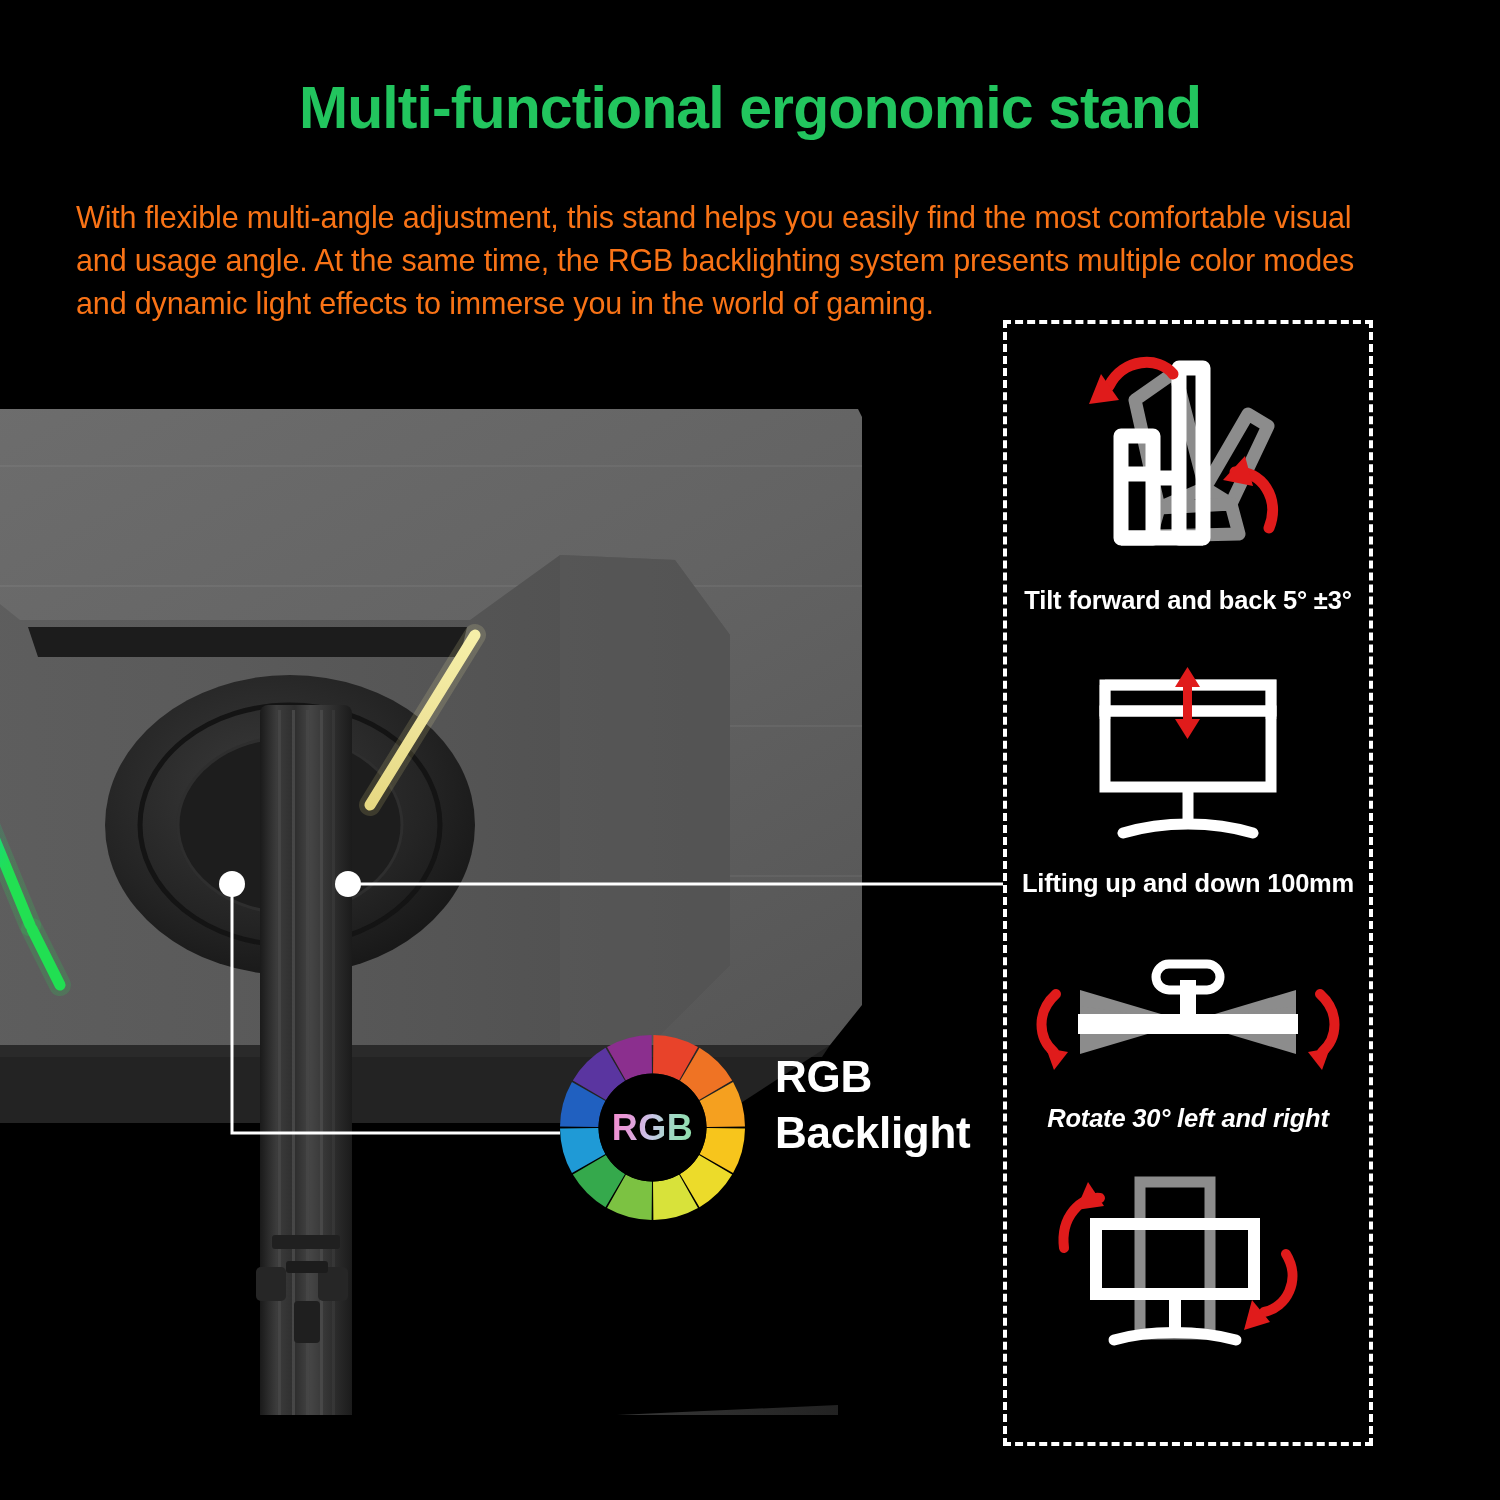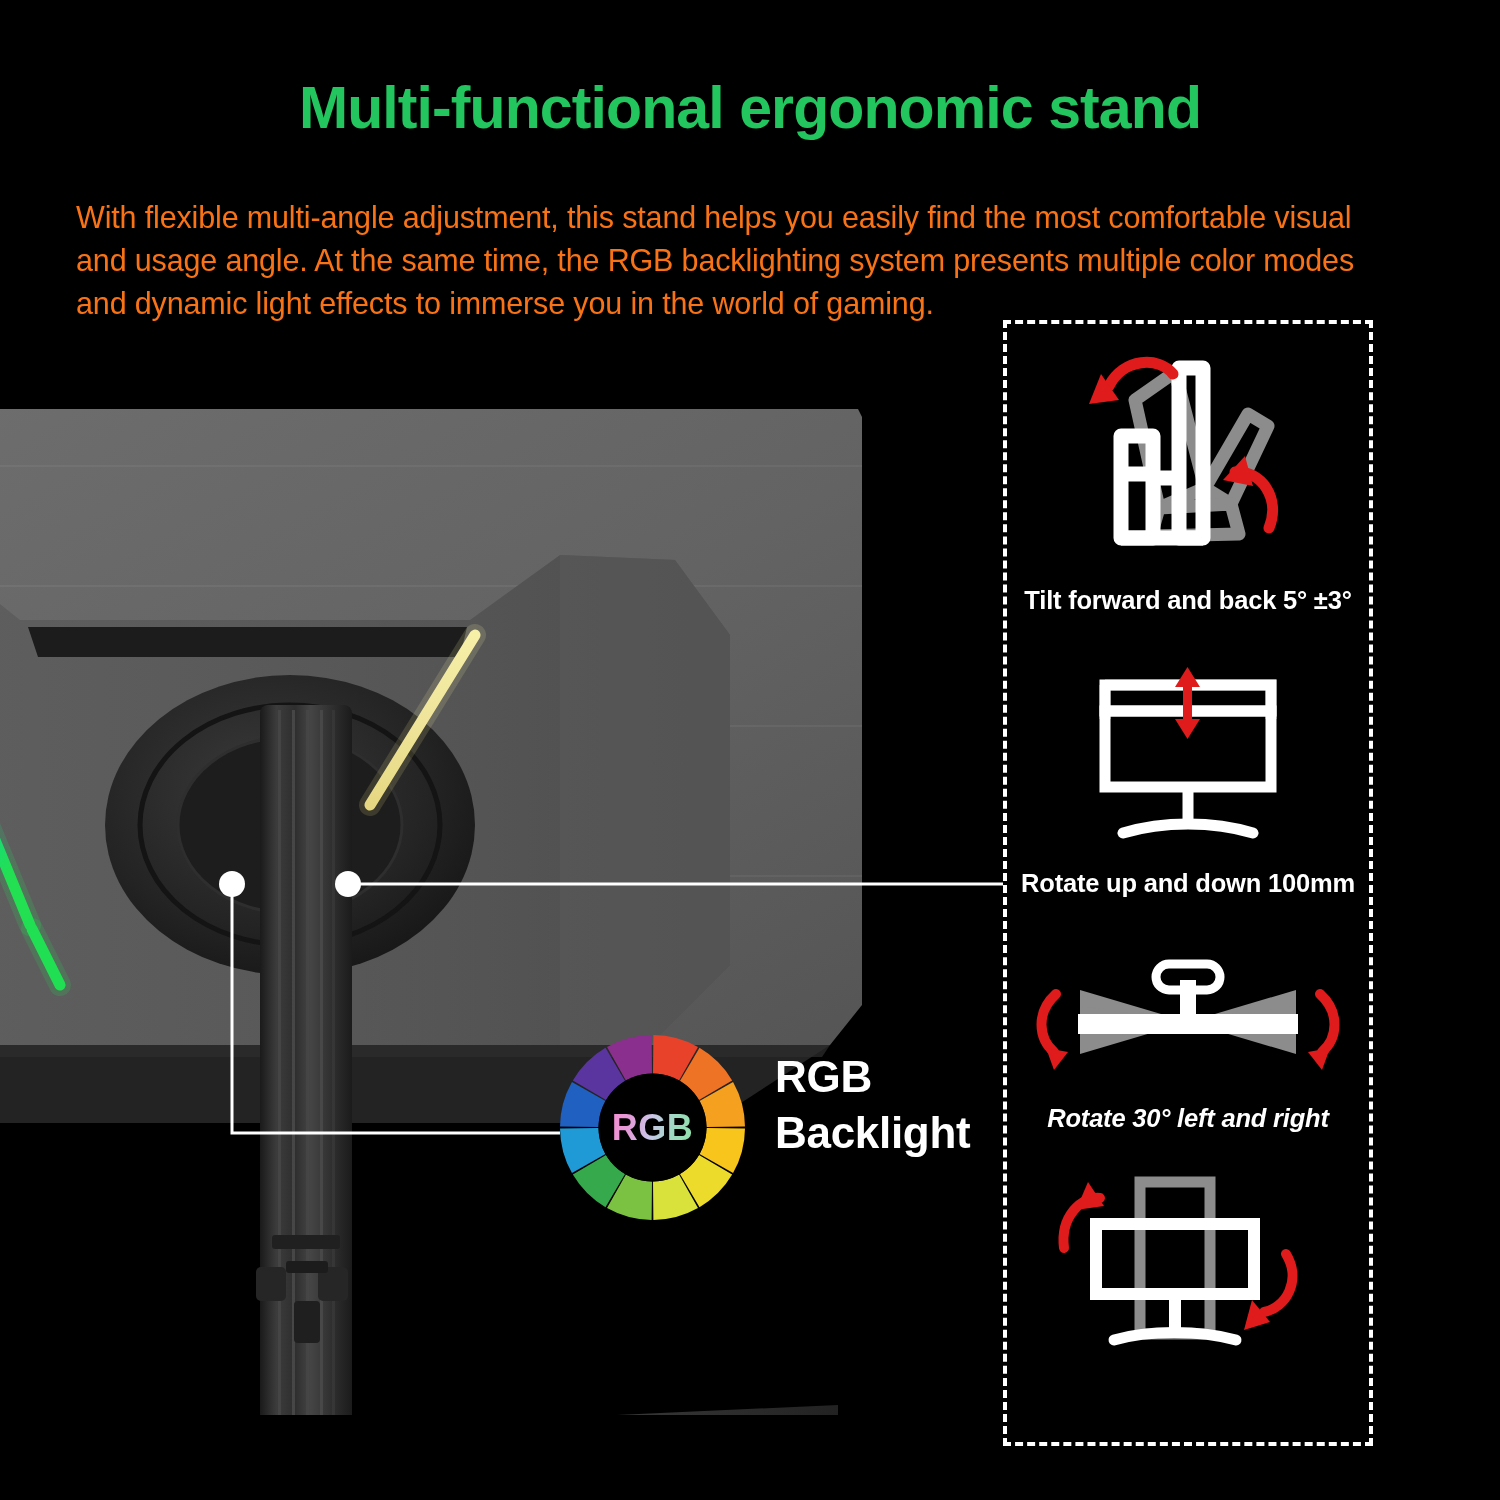--- a/index.html
+++ b/index.html
@@ -323,21 +323,21 @@
           <path d="M125,126 L125,158"></path>
         </g>
         <path d="M60,172 C100,160 150,160 190,172" stroke="#ffffff" stroke-width="11" fill="none" stroke-linecap="round"></path>
 
         <g>
           <rect x="120" y="20" width="9" height="48" fill="#e01b1b"></rect>
           <polygon points="124.5,6 137,26 112,26" fill="#e01b1b"></polygon>
           <polygon points="124.5,78 137,58 112,58" fill="#e01b1b"></polygon>
         </g>
       </svg>
-      <div class="feature-label">Rotate up and down 100mm</div>
+      <div class="feature-label">Lifting up and down 100mm</div>
     </div>
 
     <div class="feature-item" id="feat-2">
       <svg class="feature-icon" width="320" height="140" viewBox="0 0 320 140">
 
         <g fill="#8c8c8c">
           <polygon points="52,34 160,66 52,86"></polygon>
           <polygon points="52,98 160,66 52,50"></polygon>
           <polygon points="268,34 160,66 268,86"></polygon>
           <polygon points="268,98 160,66 268,50"></polygon>

